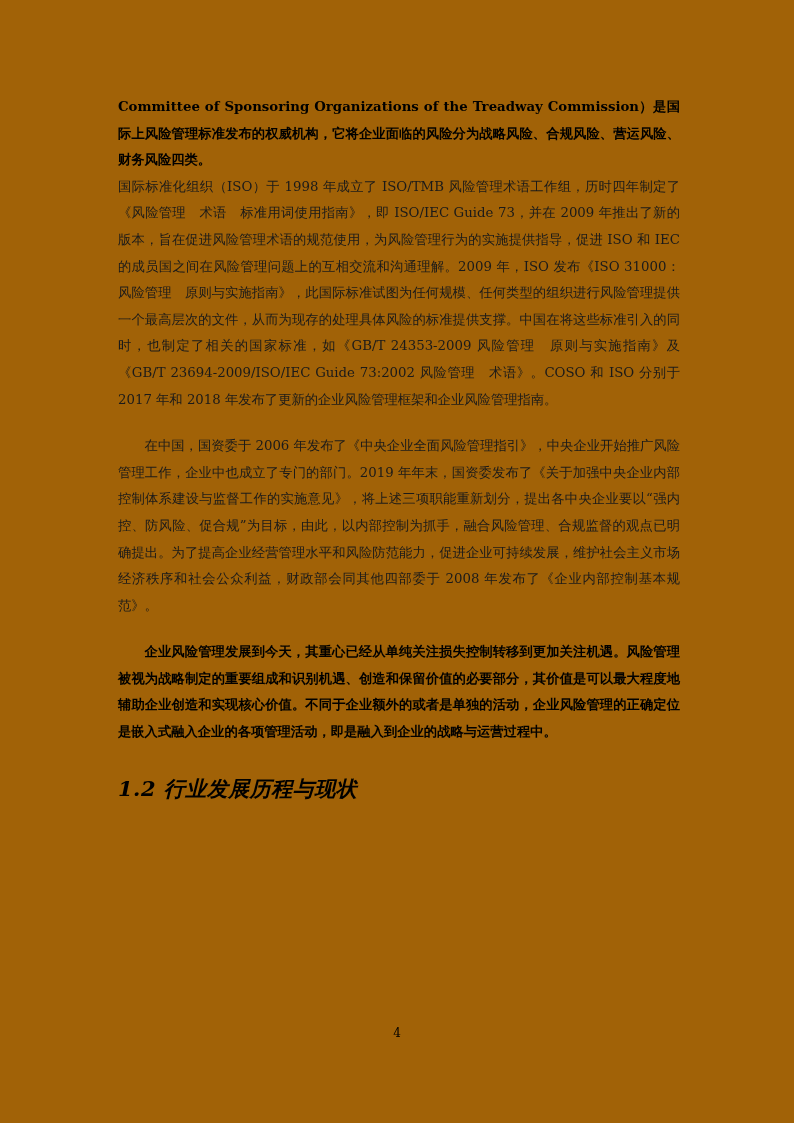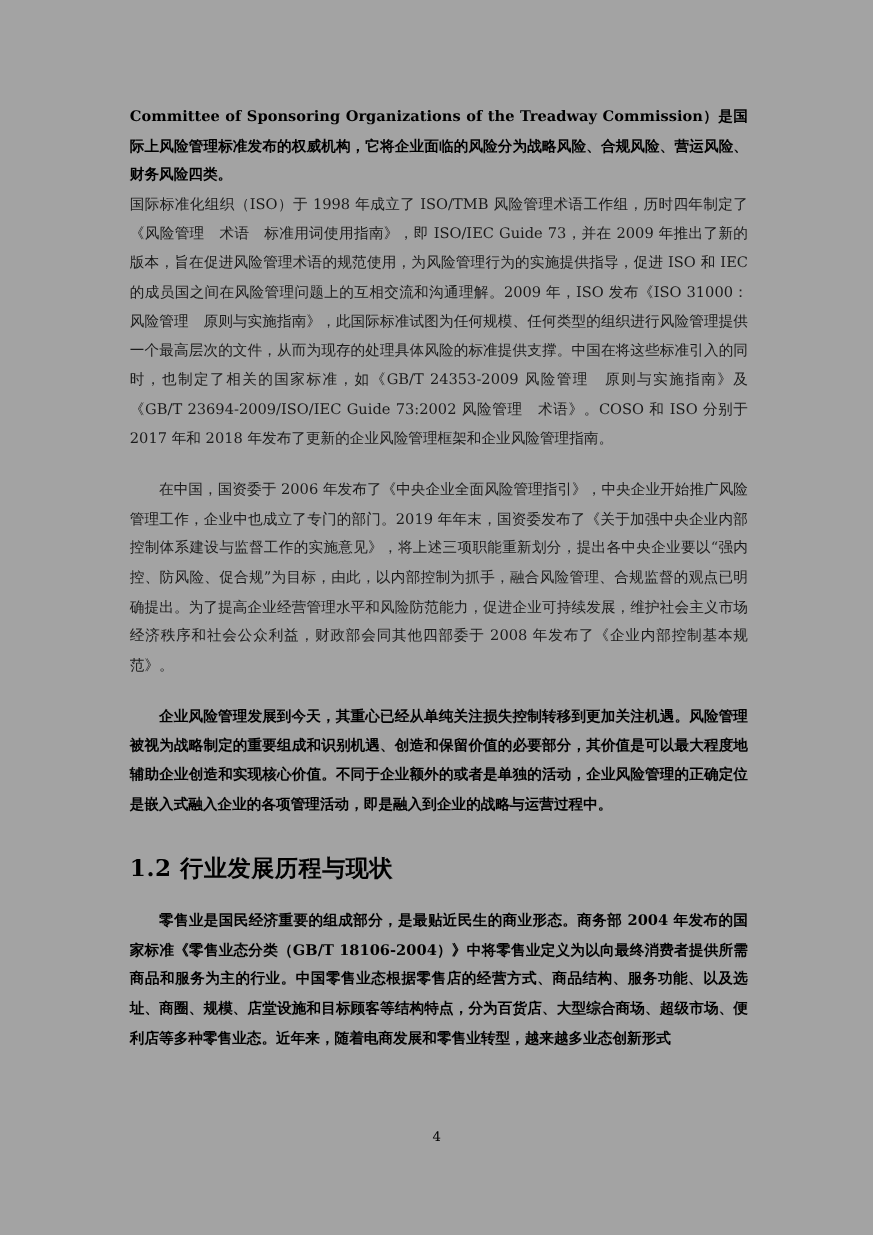--- a/index.html
+++ b/index.html
@@ -4,21 +4,21 @@
 <style>
   html, body {
     margin: 0;
     padding: 0;
     background: #808080;
   }
   .page {
     position: relative;
     width: 794px;
     height: 1123px;
-    background: #a3a3a3;
+    background: #a16207;
     margin: 0 auto;
     box-sizing: border-box;
     font-family: "DejaVu Serif", "Liberation Serif", serif;
     color: #000000;
     overflow: hidden;
   }
   .content {
     position: absolute;
     left: 118px;
     top: 94px;
@@ -40,20 +40,21 @@
     font-weight: bold;
     color: #000000;
   }
   h2.section-heading {
     font-size: 21px;
     font-weight: bold;
     margin: 26px 0 8px 0;
     line-height: 1.6;
     letter-spacing: 0.5px;
     color: #000;
+    font-style: italic;
   }
   .page-number {
     position: absolute;
     left: 0;
     right: 0;
     top: 1026px;
     text-align: center;
     font-size: 12px;
     font-family: "DejaVu Serif", "Liberation Serif", serif;
     color: #000;
@@ -68,18 +69,17 @@
     <p class="bold">Committee of Sponsoring Organizations of the Treadway Commission）是国际上风险管理标准发布的权威机构，它将企业面临的风险分为战略风险、合规风险、营运风险、财务风险四类。</p>
 
     <p>国际标准化组织（ISO）于 1998 年成立了 ISO/TMB 风险管理术语工作组，历时四年制定了《风险管理　术语　标准用词使用指南》，即 ISO/IEC Guide 73，并在 2009 年推出了新的版本，旨在促进风险管理术语的规范使用，为风险管理行为的实施提供指导，促进 ISO 和 IEC 的成员国之间在风险管理问题上的互相交流和沟通理解。2009 年，ISO 发布《ISO 31000：风险管理　原则与实施指南》，此国际标准试图为任何规模、任何类型的组织进行风险管理提供一个最高层次的文件，从而为现存的处理具体风险的标准提供支撑。中国在将这些标准引入的同时，也制定了相关的国家标准，如《GB/T 24353-2009 风险管理　原则与实施指南》及《GB/T 23694-2009/ISO/IEC Guide 73:2002 风险管理　术语》。COSO 和 ISO 分别于 2017 年和 2018 年发布了更新的企业风险管理框架和企业风险管理指南。</p>
 
     <p class="indent">在中国，国资委于 2006 年发布了《中央企业全面风险管理指引》，中央企业开始推广风险管理工作，企业中也成立了专门的部门。2019 年年末，国资委发布了《关于加强中央企业内部控制体系建设与监督工作的实施意见》，将上述三项职能重新划分，提出各中央企业要以“强内控、防风险、促合规”为目标，由此，以内部控制为抓手，融合风险管理、合规监督的观点已明确提出。为了提高企业经营管理水平和风险防范能力，促进企业可持续发展，维护社会主义市场经济秩序和社会公众利益，财政部会同其他四部委于 2008 年发布了《企业内部控制基本规范》。</p>
 
     <p class="indent bold">企业风险管理发展到今天，其重心已经从单纯关注损失控制转移到更加关注机遇。风险管理被视为战略制定的重要组成和识别机遇、创造和保留价值的必要部分，其价值是可以最大程度地辅助企业创造和实现核心价值。不同于企业额外的或者是单独的活动，企业风险管理的正确定位是嵌入式融入企业的各项管理活动，即是融入到企业的战略与运营过程中。</p>
 
     <h2 class="section-heading">1.2  行业发展历程与现状</h2>
 
-    <p class="indent bold">零售业是国民经济重要的组成部分，是最贴近民生的商业形态。商务部 2004 年发布的国家标准《零售业态分类（GB/T 18106-2004）》中将零售业定义为以向最终消费者提供所需商品和服务为主的行业。中国零售业态根据零售店的经营方式、商品结构、服务功能、以及选址、商圈、规模、店堂设施和目标顾客等结构特点，分为百货店、大型综合商场、超级市场、便利店等多种零售业态。近年来，随着电商发展和零售业转型，越来越多业态创新形式</p>
 
   </div>
 
   <div class="page-number">4</div>
 </div>
 
 </body></html>

